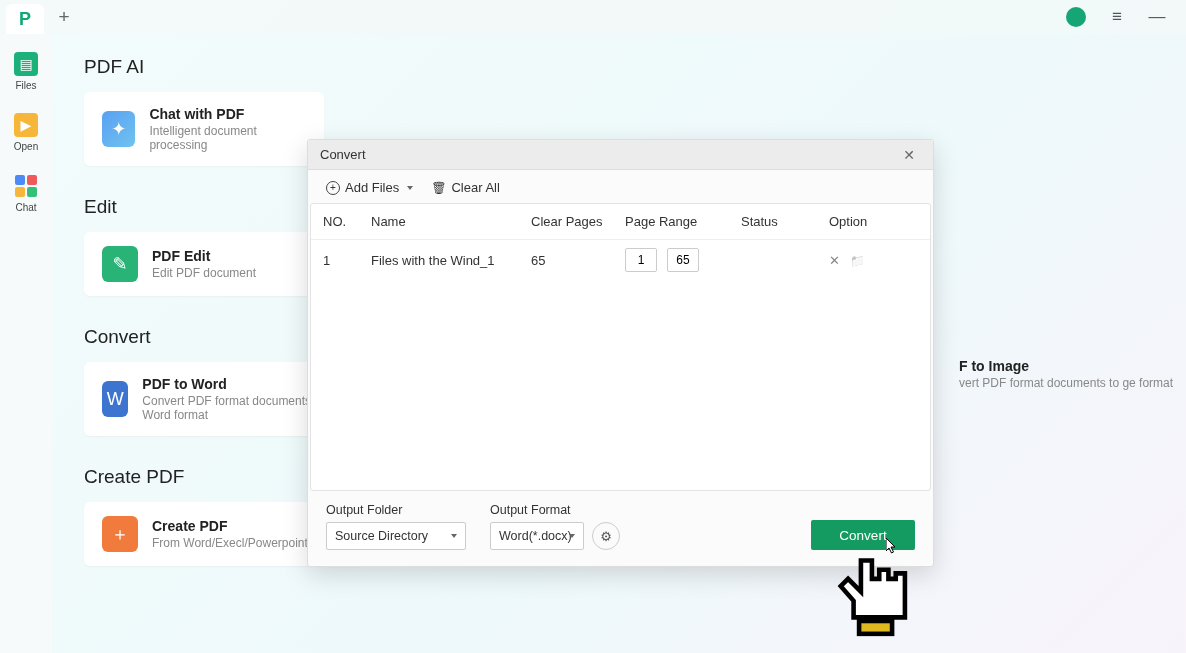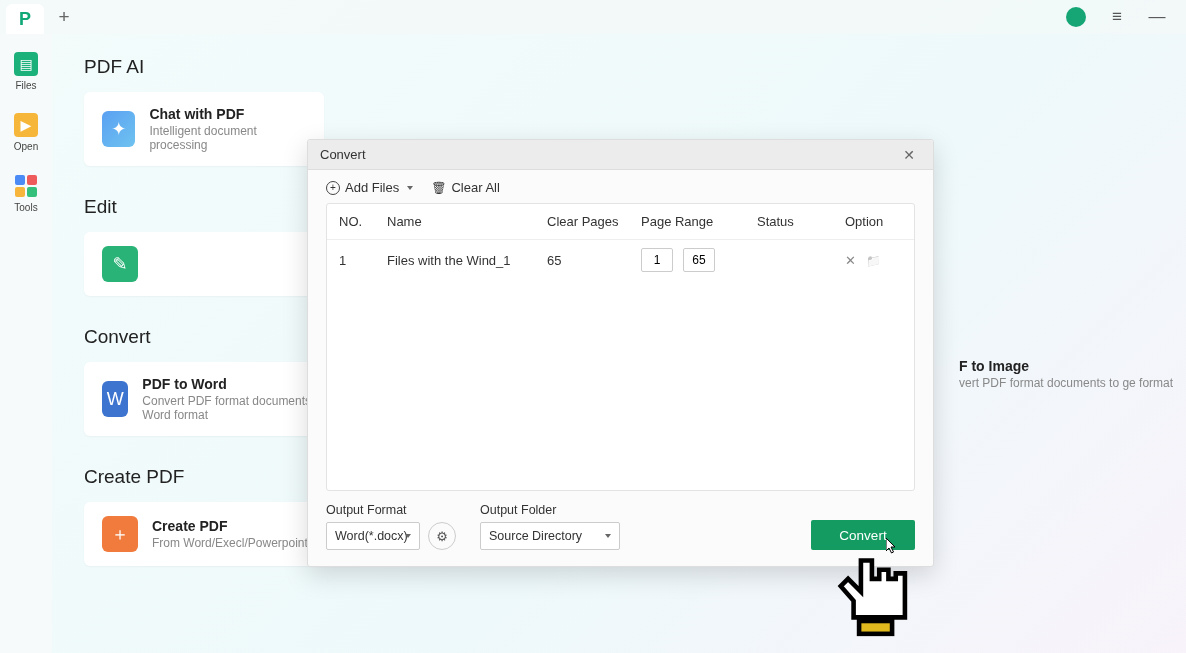--- a/index.html
+++ b/index.html
@@ -95,21 +95,21 @@
   .modal-title { font-size:13px; color:#333; flex:1;}
   .modal-close { font-size:14px; color:#666; cursor:pointer; padding:2px 6px;}
   .modal-toolbar {
     padding:10px 18px 8px 18px; display:flex; align-items:center; gap:18px;
   }
   .mt-btn { display:flex; align-items:center; gap:5px; font-size:13px; color:#333; cursor:pointer;}
   .mt-btn .plus-circ { width:14px; height:14px; border:1.2px solid #444; border-radius:50%; display:flex; align-items:center; justify-content:center; font-size:10px; line-height:1;}
   .mt-drop { width:0; height:0; border-left:3.5px solid transparent; border-right:3.5px solid transparent; border-top:4px solid #666; margin-left:3px;}
   .mt-trash::before { content:"🗑"; font-size:12px;}
   .modal-table {
-    margin: 0 18px; flex:1;
+    margin: 0 2px; flex:1;
     border:1px solid #e3e3e3; border-radius:3px;
     background:#fff;
     overflow:hidden;
   }
   .tbl-head, .tbl-row {
     display:grid;
     grid-template-columns: 48px 160px 94px 116px 88px 80px;
     align-items:center;
     padding: 0 12px;
     font-size:13px;
@@ -181,40 +181,44 @@
   </div>
   <div class="sb-item sb-tools">
     <div class="sb-icon">
       <div class="sb-tools-grid">
           <span></span>
           <span></span>
           <span></span>
           <span></span>
         </div>
     </div>
-    <div class="sb-label">Tools</div>
+    <div class="sb-label">Chat</div>
   </div>
 </div>
 
 <div class="main">
   <div class="section-block">
     <div class="section-title">PDF AI</div>
     <div class="card">
       <div class="c-icon ic-ai">✦</div>
       <div class="c-texts">
         <div class="c-title">Chat with PDF</div>
         <div class="c-sub">Intelligent document processing</div>
       </div>
     </div>
   </div>
 
   <div class="section-block">
     <div class="section-title">Edit</div>
     <div class="card">
       <div class="c-icon ic-edit">✎</div>
+      <div class="c-texts">
+        <div class="c-title">PDF Edit</div>
+        <div class="c-sub">Edit PDF document</div>
+      </div>
     </div>
   </div>
 
   <div class="section-block" style="position:relative;">
     <div class="section-title">Convert</div>
     <div class="card" style="width:260px;">
       <div class="c-icon ic-word">W</div>
       <div class="c-texts">
         <div class="c-title">PDF to Word</div>
         <div class="c-sub">Convert PDF format documents to Word format</div>
@@ -276,36 +280,36 @@
       <div></div>
       <div class="opt-cell">
         <span>✕</span>
         <span class="opt-folder"></span>
       </div>
     </div>
   </div>
 
   <div class="modal-footer">
     <div class="ff-group">
+      <div class="ff-label">Output Folder</div>
+      <div class="ff-select ff-folder">
+        <span>Source Directory</span>
+        <span class="sel-drop"></span>
+      </div>
+    </div>
+    <div class="ff-group">
       <div class="ff-label">Output Format</div>
       <div style="display:flex; gap:8px; align-items:center;">
         <div class="ff-select ff-out">
           <span>Word(*.docx)</span>
           <span class="sel-drop"></span>
         </div>
         <div class="ff-gear">⚙</div>
       </div>
     </div>
-    <div class="ff-group">
-      <div class="ff-label">Output Folder</div>
-      <div class="ff-select ff-folder">
-        <span>Source Directory</span>
-        <span class="sel-drop"></span>
-      </div>
-    </div>
     <div class="ff-spacer"></div>
     <button class="convert-btn">Convert</button>
   </div>
 </div>
 
 <svg class="small-cursor" width="12" height="16" viewBox="0 0 12 16">
   <path d="M0 0 L0 13 L3 10 L5.5 15 L7.5 14 L5 9 L9 9 Z" fill="#ffffff" stroke="#000" stroke-width="1"></path>
 </svg>
 
 <svg class="big-cursor" viewBox="0 0 78 96">

